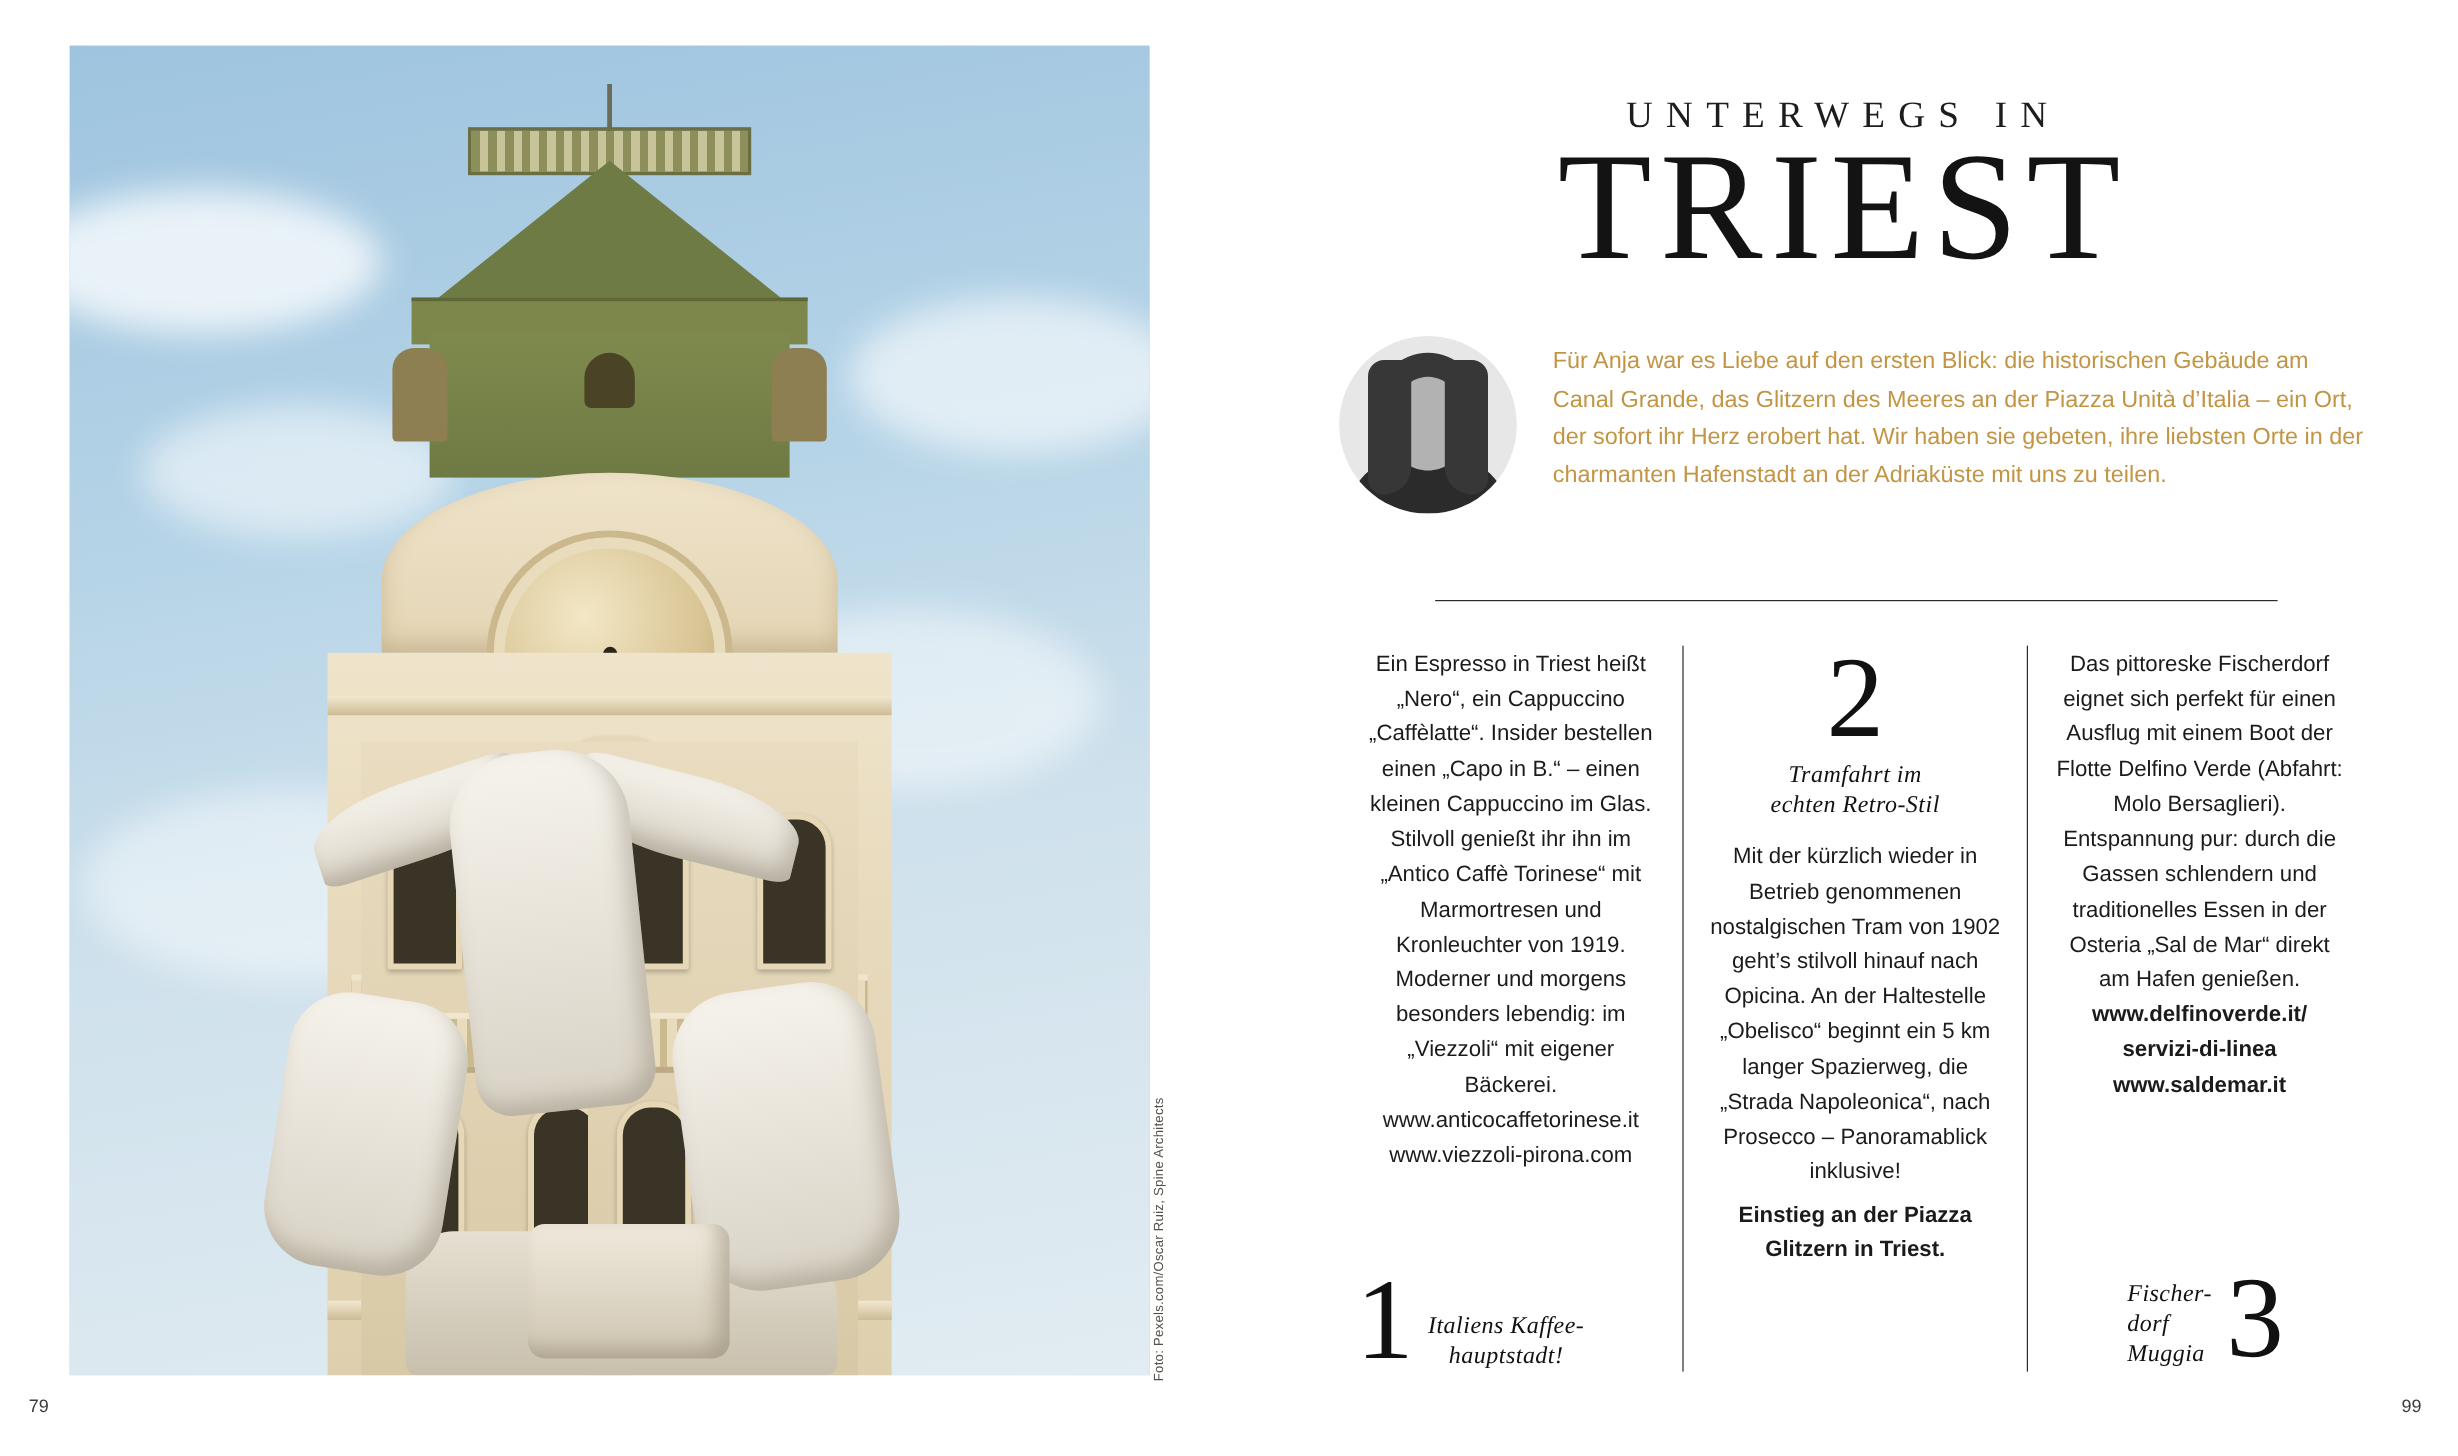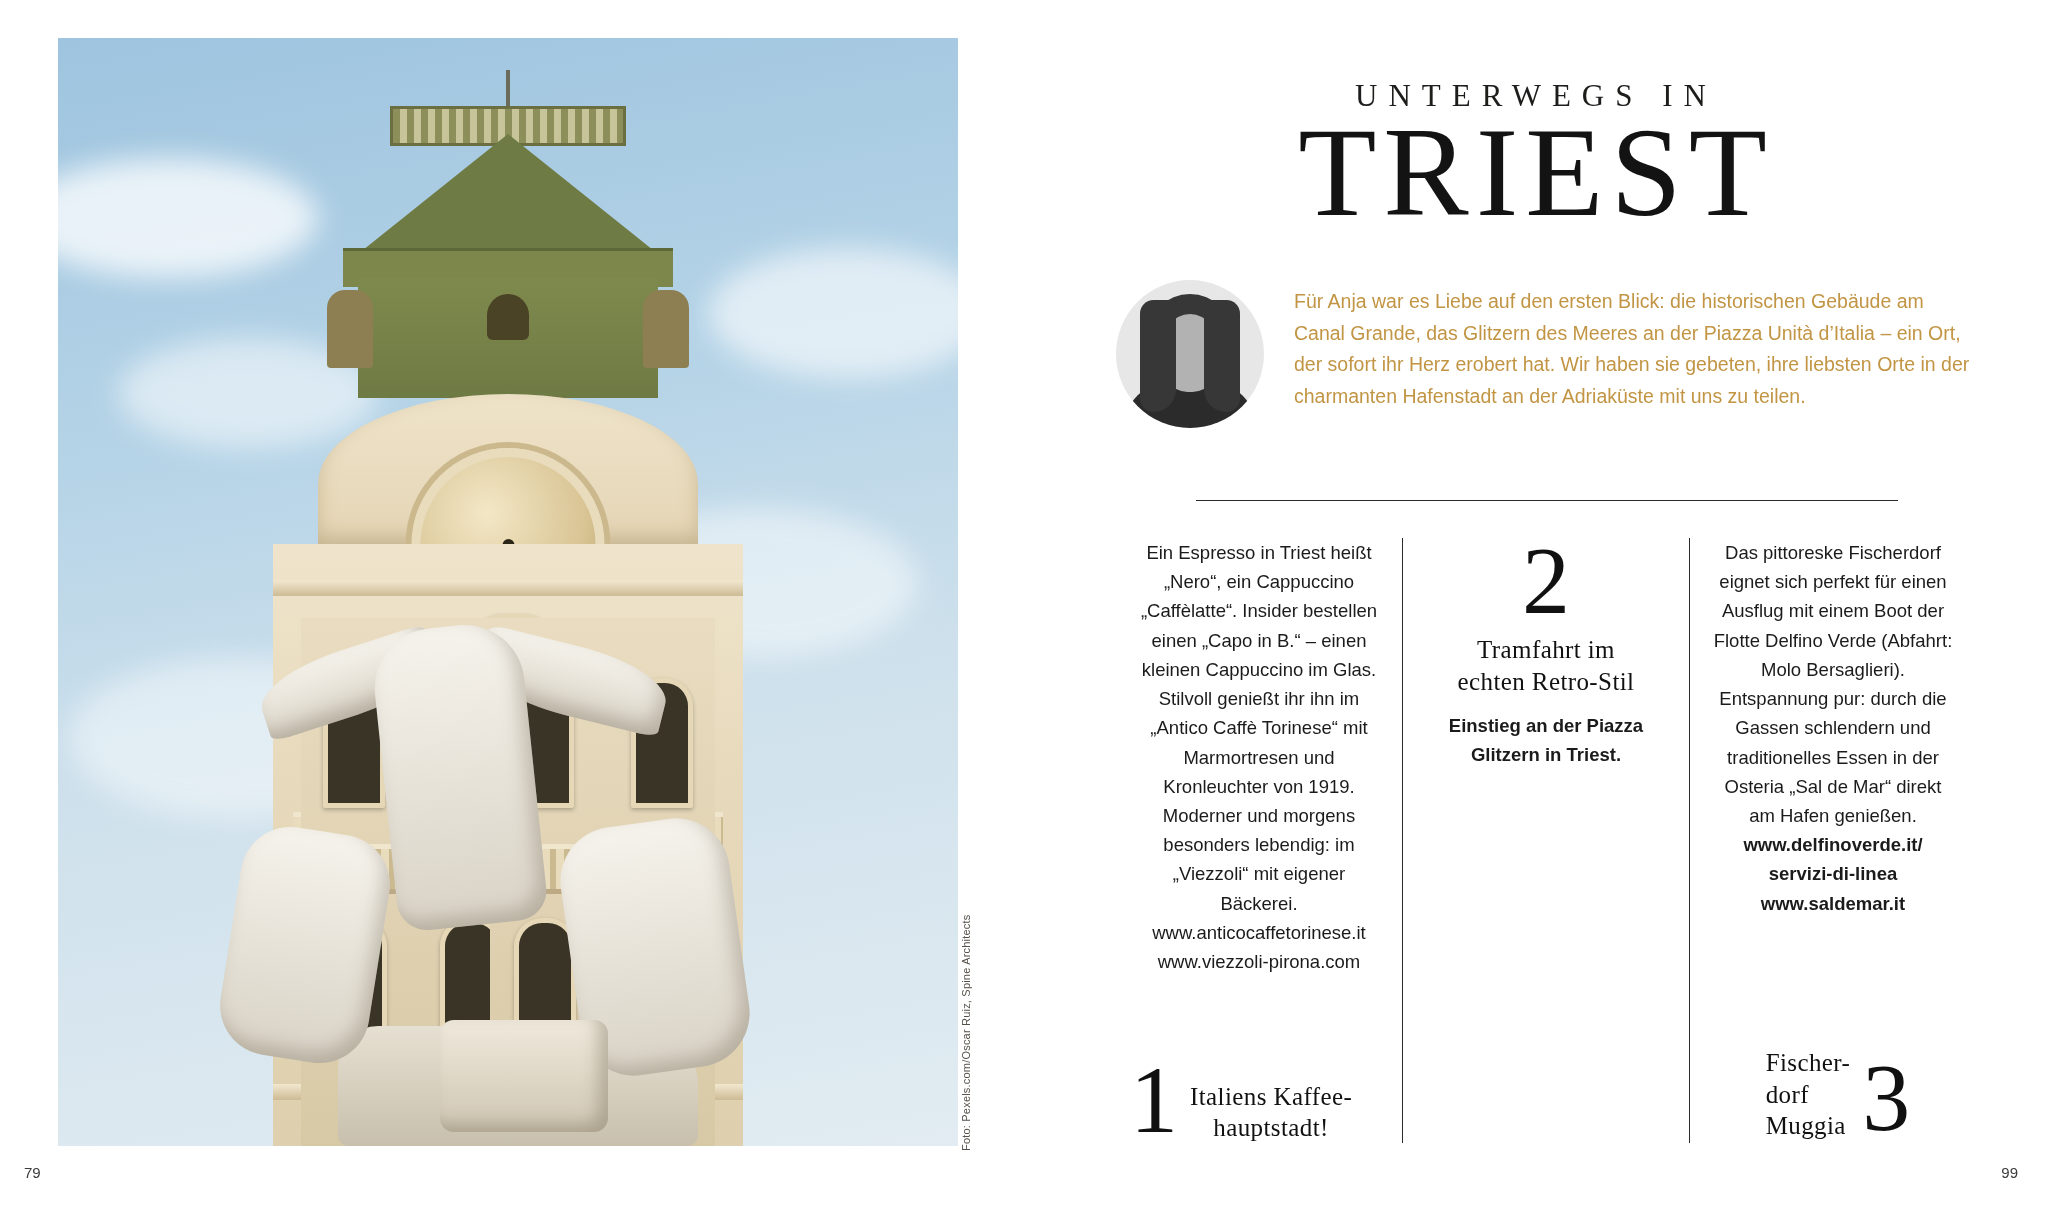--- a/index.html
+++ b/index.html
@@ -403,21 +403,22 @@
   .bold { font-weight: bold; }
 
   .bignum {
     font-family: "Liberation Serif", serif;
     font-size: 96px;
     line-height: .9;
     color: #111;
   }
   .script {
     font-family: "Liberation Serif", serif;
-    font-size: 25px;
+    font-style: italic;
+    font-size: 20px;
     line-height: 1.25;
     color: #111;
     letter-spacing: .4px;
   }
 
   .col1-footer {
     position: absolute;
     left: 14px;
     right: 10px;
     bottom: 0;
@@ -546,20 +547,21 @@
 hauptstadt!</div>
         </div>
       </div>
 
       <div class="col">
         <div class="col2-head">
           <div class="bignum">2</div>
           <div class="script" style="white-space:pre-line; margin-top:10px;">Tramfahrt im
 echten Retro-Stil</div>
         </div>
+        <p>Mit der kürzlich wieder in Betrieb genommenen nostalgischen Tram von 1902 geht’s stilvoll hinauf nach Opicina. An der Haltestelle „Obelisco“ beginnt ein 5 km langer Spazierweg, die „Strada Napoleonica“, nach Prosecco – Panoramablick inklusive!</p>
         <p class="bold" style="margin-top:6px;">Einstieg an der Piazza Glitzern in Triest.</p>
       </div>
 
       <div class="col">
         <p>Das pittoreske Fischerdorf eignet sich perfekt für einen Ausflug mit einem Boot der Flotte Delfino Verde (Abfahrt: Molo Bersaglieri). Entspannung pur: durch die Gassen schlendern und traditionelles Essen in der Osteria „Sal de Mar“ direkt am Hafen genießen.</p>
         <p class="link-line bold">www.delfinoverde.it/</p>
         <p class="link-line bold">servizi-di-linea</p>
         <p class="link-line bold">www.saldemar.it</p>
         <div class="col3-footer">
           <div class="script" style="white-space:pre-line;">Fischer-

